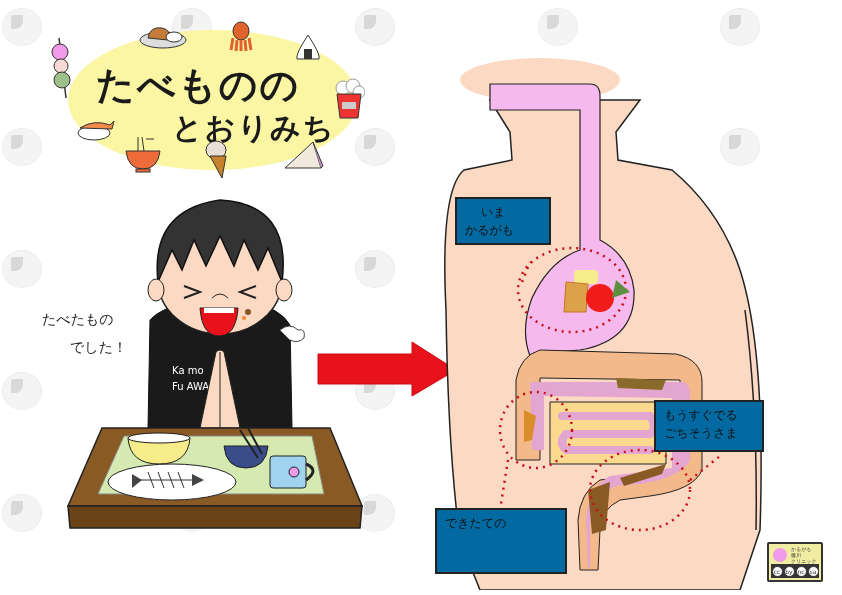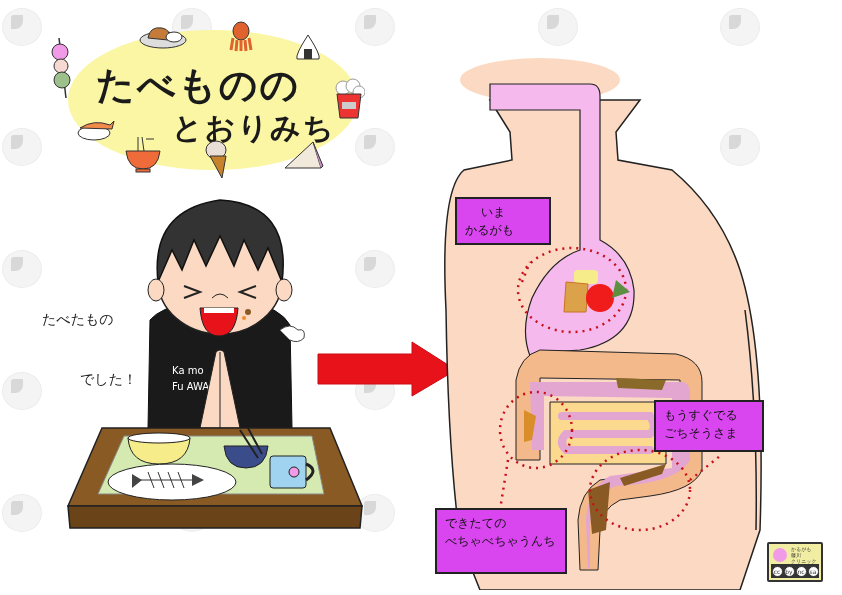--- a/index.html
+++ b/index.html
@@ -2,21 +2,21 @@
 <html><head>
 <meta charset="utf-8">
 <style>
   html,body{margin:0;padding:0;background:#fff;}
   body{width:842px;height:595px;position:relative;overflow:hidden;font-family:"DejaVu Sans",sans-serif;}
   .abs{position:absolute;}
   .wm{position:absolute;width:38px;height:36px;border-radius:50%;background:#f4f4f4;border:1px solid #ececec;}
   .wm::after{content:"";position:absolute;left:8px;top:6px;width:12px;height:14px;background:#d8d8d8;border-radius:3px 0 8px 0;}
   .title-bg{position:absolute;left:68px;top:30px;width:290px;height:140px;border-radius:50%;background:#fbf6a3;}
   .title-line{position:absolute;font-family:"DejaVu Sans",sans-serif;font-weight:bold;color:#1a1a1a;letter-spacing:2px;}
-  .label-box{position:absolute;background:#d946ef;border:2px solid #222;font-family:"DejaVu Sans",sans-serif;color:#111;font-size:12px;line-height:18px;padding:4px 8px;box-sizing:border-box;}
+  .label-box{position:absolute;background:#0369a1;border:2px solid #222;font-family:"DejaVu Sans",sans-serif;color:#111;font-size:12px;line-height:18px;padding:4px 8px;box-sizing:border-box;}
   .speech{position:absolute;font-family:"DejaVu Sans",sans-serif;font-size:14px;color:#222;line-height:26px;}
   .cc-badge{position:absolute;left:767px;top:542px;width:56px;height:40px;background:#f1eea3;border:2px solid #333;box-sizing:border-box;border-radius:2px;}
   .cc-strip{position:absolute;left:2px;right:2px;bottom:2px;height:14px;background:#333;display:flex;justify-content:space-around;align-items:center;}
   .cc-dot{width:9px;height:9px;border-radius:50%;background:#fff;border:1px solid #333;font-size:6px;line-height:9px;text-align:center;color:#333;}
   .cc-text{position:absolute;left:22px;top:2px;font-size:5px;line-height:6px;color:#333;}
 </style>
 </head>
 <body>
 
 <div>
@@ -81,21 +81,21 @@
     <ellipse cx="12" cy="12" rx="10" ry="9" fill="#e9dfd6" stroke="#333"></ellipse>
     <path d="M6 18 L22 18 L18 40 Z" fill="#c7832b" stroke="#333"></path>
   </svg>
   <svg class="abs" style="left:283px;top:140px" width="42" height="30">
     <path d="M2 28 L30 2 L38 28 Z" fill="#f1eadc" stroke="#333"></path>
     <path d="M30 2 L40 26 L38 28" fill="#c78ec6" stroke="#333"></path>
   </svg>
 </div>
 
 <div class="speech" style="left:42px;top:306px;">たべたもの</div>
-<div class="speech" style="left:80px;top:334px;margin-top:32px;">でした！</div>
+<div class="speech" style="left:70px;top:334px;">でした！</div>
 
 <svg class="abs" style="left:120px;top:190px" width="200" height="250">
 
   <path d="M30 130 Q40 118 70 112 L130 112 Q160 118 170 135 L172 238 L28 238 Z" fill="#1a1a1a" stroke="#111"></path>
 
   <ellipse cx="100" cy="90" rx="62" ry="54" fill="#fbd9c2" stroke="#222" stroke-width="1.5"></ellipse>
 
   <path d="M38 92 Q30 20 100 10 Q172 14 162 92 L148 58 L138 80 L124 50 L114 76 L100 46 L86 76 L74 50 L62 80 L52 60 Z" fill="#333" stroke="#111" stroke-width="1.5"></path>
 
   <ellipse cx="36" cy="100" rx="8" ry="11" fill="#fbd9c2" stroke="#222"></ellipse>
@@ -178,21 +178,20 @@
 <div class="label-box" style="left:455px;top:197px;width:96px;height:48px;">
   <div style="padding-left:16px">いま</div>
   <div>かるがも</div>
 </div>
 <div class="label-box" style="left:654px;top:400px;width:110px;height:52px;">
   <div>もうすぐでる</div>
   <div>ごちそうさま</div>
 </div>
 <div class="label-box" style="left:435px;top:508px;width:132px;height:66px;">
   <div>できたての</div>
-  <div>べちゃべちゃうんち</div>
 </div>
 
 <div class="cc-badge">
   <div class="cc-text">
     <div>かるがも</div>
     <div>藤川</div>
     <div>クリニック</div>
   </div>
   <div class="abs" style="left:4px;top:4px;width:14px;height:14px;border-radius:50%;background:#f09ae8;"></div>
   <div class="cc-strip">

